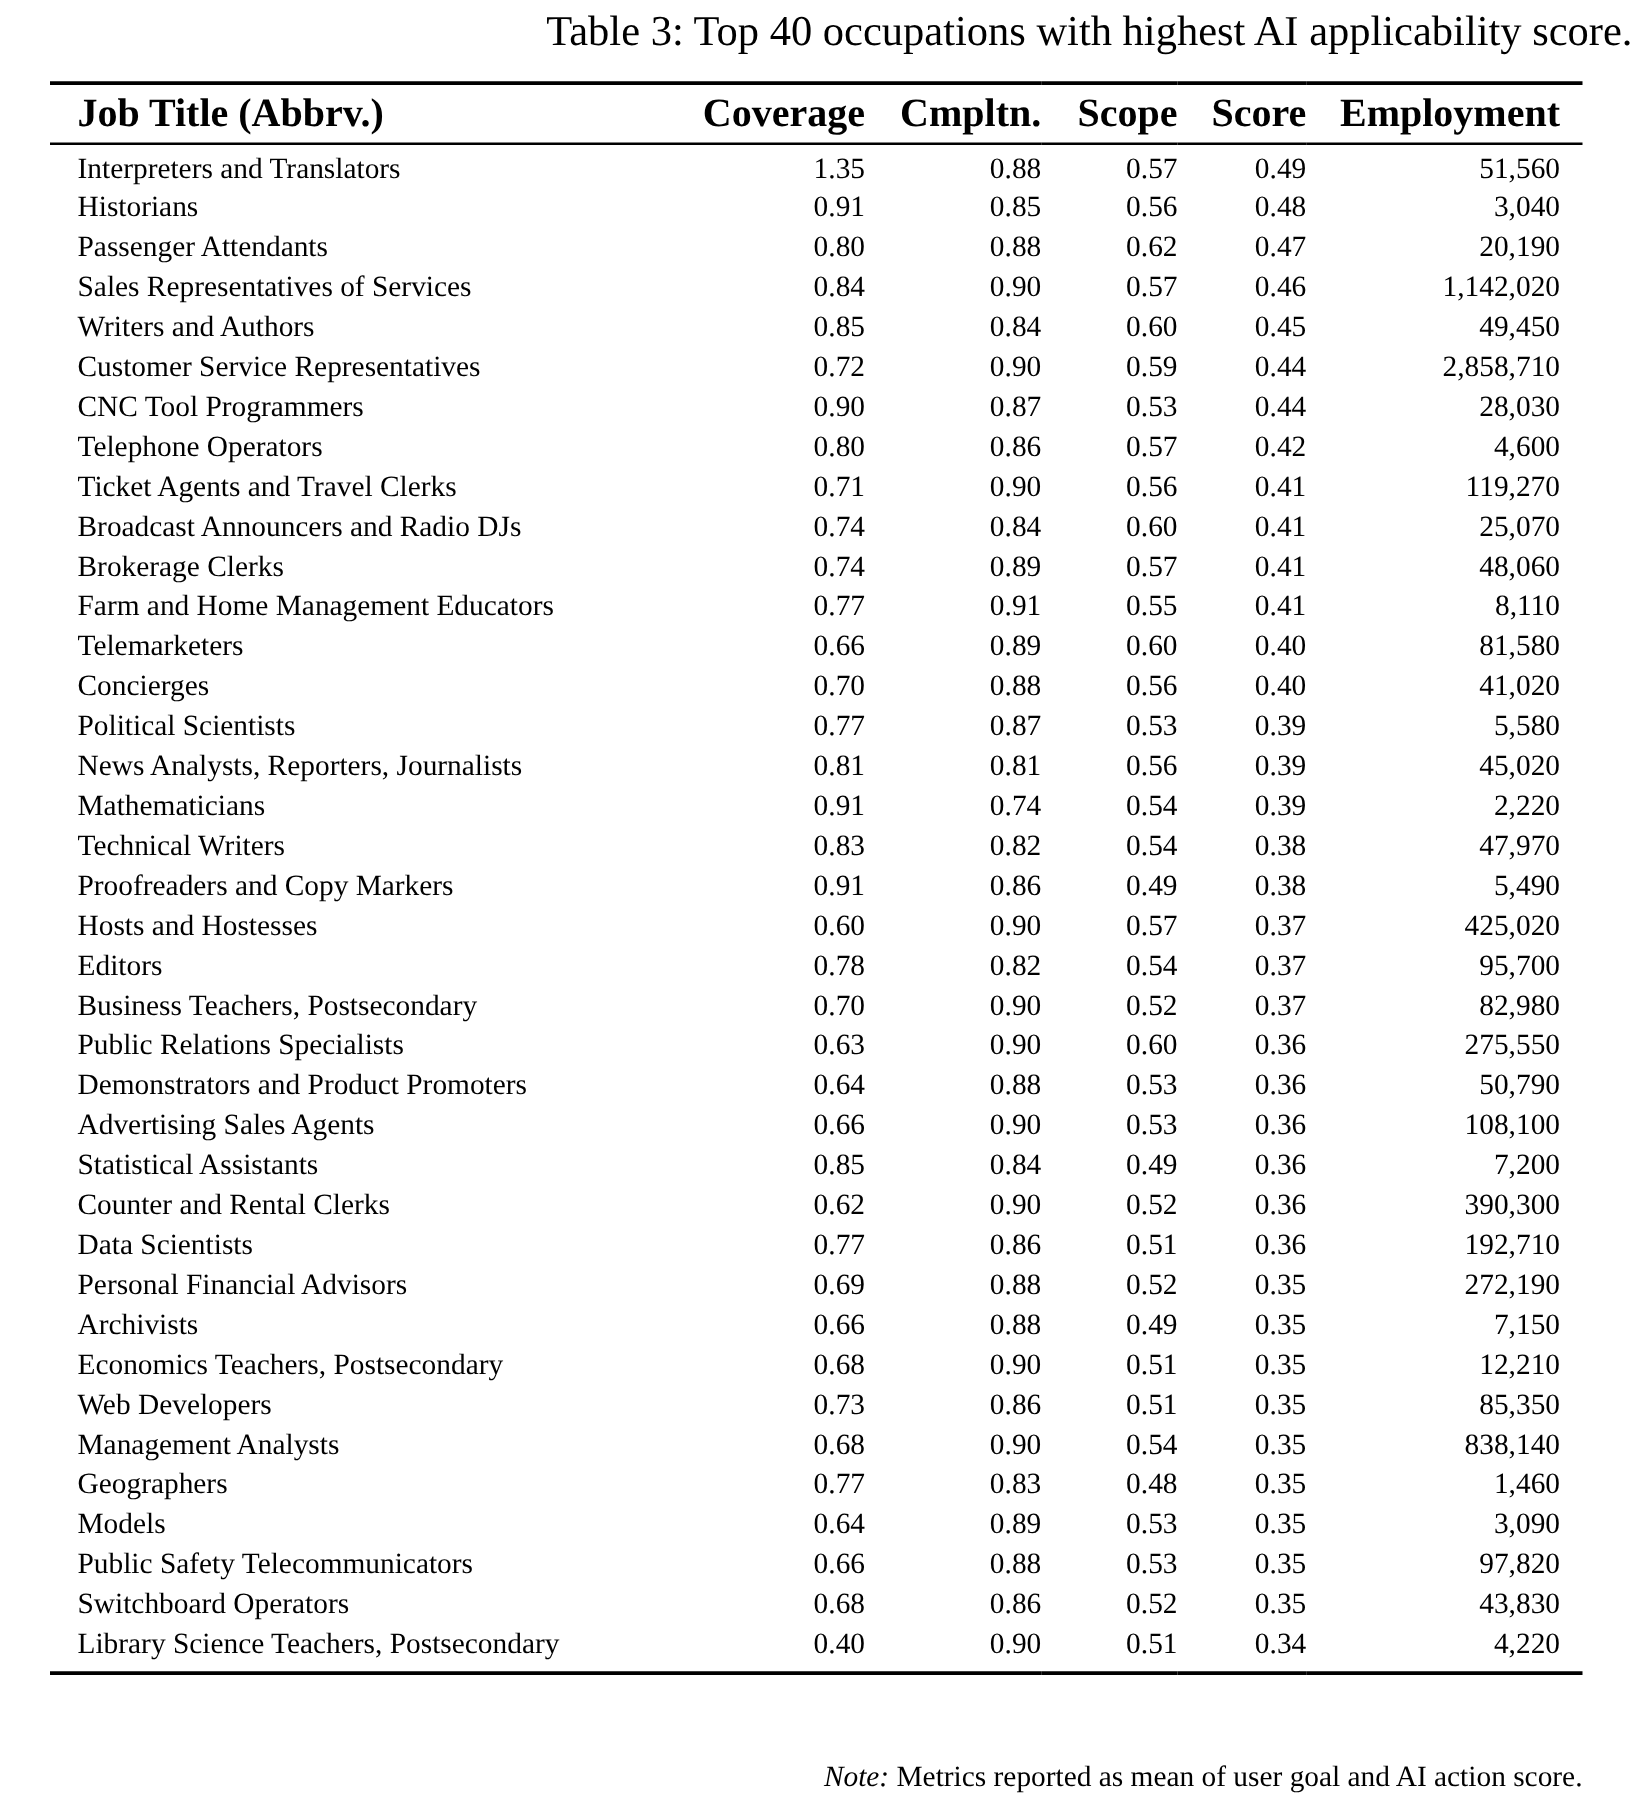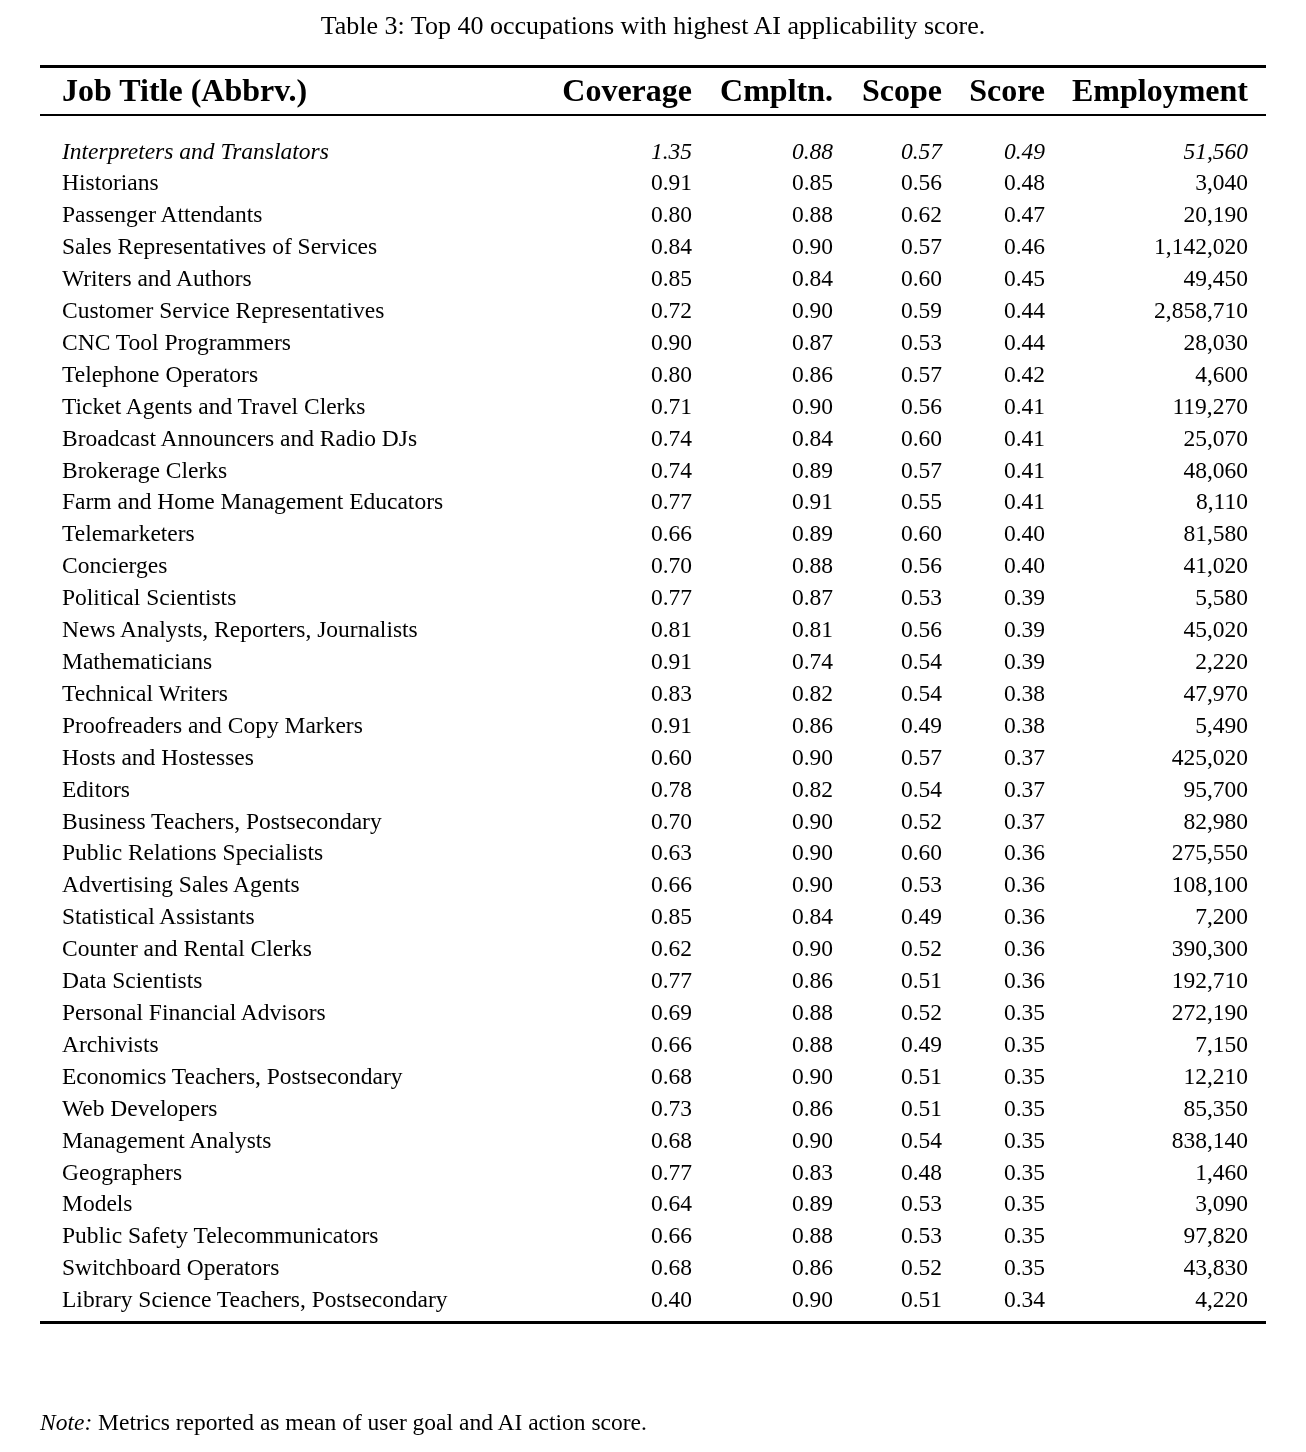--- a/index.html
+++ b/index.html
@@ -14,22 +14,22 @@
     width: 1306px;
     height: 1452px;
     background: #ffffff;
     overflow: hidden;
   }
   .table-caption {
     position: absolute;
     top: 9px;
     left: 0;
     width: 100%;
-    text-align: center;
-    font-size: 26px;
+    text-align: right;
+    font-size: 34px;
     line-height: 34px;
     white-space: nowrap;
   }
   table.occupations {
     position: absolute;
     top: 65px;
     left: 40px;
     width: 1226px;
     border-collapse: collapse;
     table-layout: fixed;
@@ -48,28 +48,28 @@
     font-size: 23.5px;
     height: 31.9px;
     line-height: 31.9px;
     vertical-align: middle;
     white-space: nowrap;
   }
   
   .col-job      { text-align: left;  padding-left: 22px; }
   .col-num      { text-align: right; }
   .col-emp      { text-align: right; padding-right: 18px; }
-  tbody tr:first-child td { padding-top: 20px; font-style: italic; }
+  tbody tr:first-child td { padding-top: 4px; }
   tbody tr:last-child td  { padding-bottom: 5px; }
   .table-note {
     position: absolute;
     top: 1407px;
     left: 40px;
     width: 1226px;
-    text-align: left;
+    text-align: right;
     font-size: 23.5px;
     line-height: 31px;
     white-space: nowrap;
   }
   .note-label { font-style: italic; }
 </style>
 </head>
 <body>
 
 <div class="page">
@@ -274,20 +274,28 @@
         </tr>
         <tr>
           <td class="col-job">Public Relations Specialists</td>
           <td class="col-num">0.63</td>
           <td class="col-num">0.90</td>
           <td class="col-num">0.60</td>
           <td class="col-num">0.36</td>
           <td class="col-emp">275,550</td>
         </tr>
         <tr>
+          <td class="col-job">Demonstrators and Product Promoters</td>
+          <td class="col-num">0.64</td>
+          <td class="col-num">0.88</td>
+          <td class="col-num">0.53</td>
+          <td class="col-num">0.36</td>
+          <td class="col-emp">50,790</td>
+        </tr>
+        <tr>
           <td class="col-job">Advertising Sales Agents</td>
           <td class="col-num">0.66</td>
           <td class="col-num">0.90</td>
           <td class="col-num">0.53</td>
           <td class="col-num">0.36</td>
           <td class="col-emp">108,100</td>
         </tr>
         <tr>
           <td class="col-job">Statistical Assistants</td>
           <td class="col-num">0.85</td>

